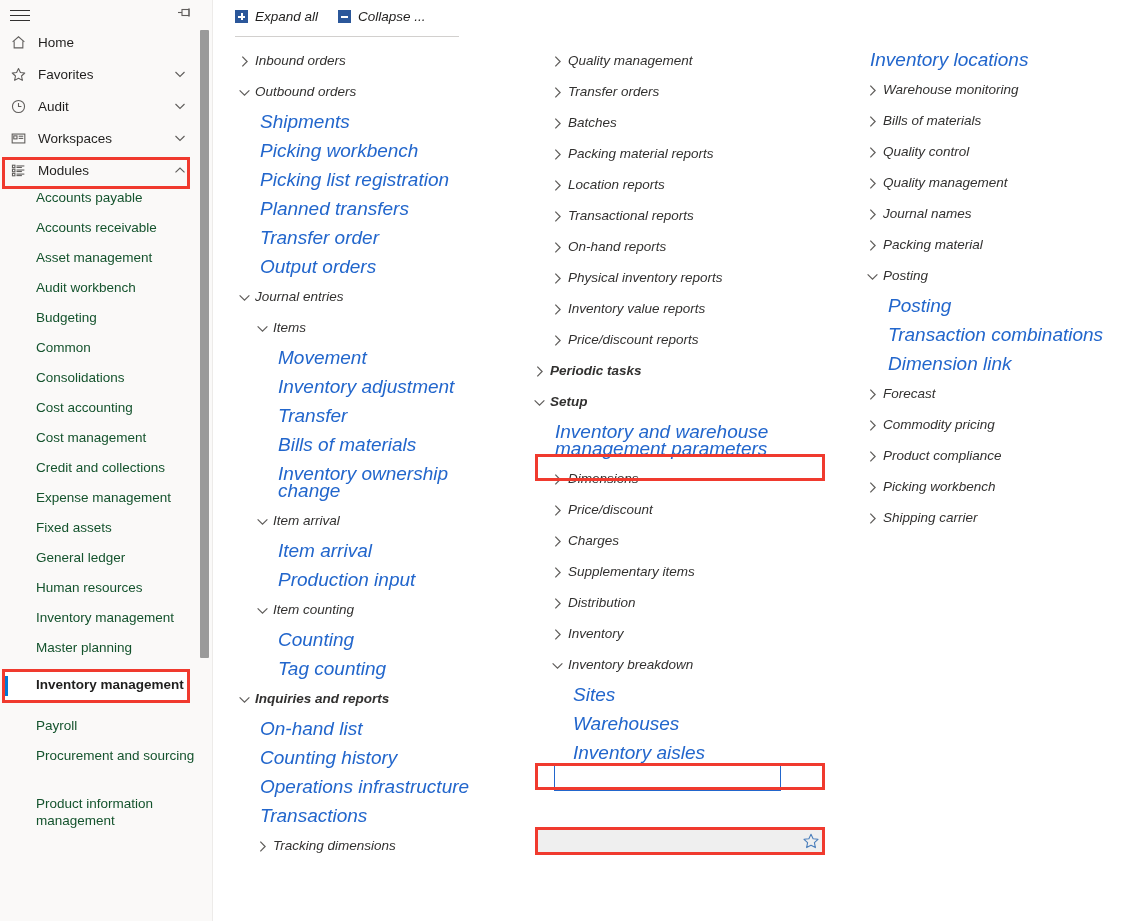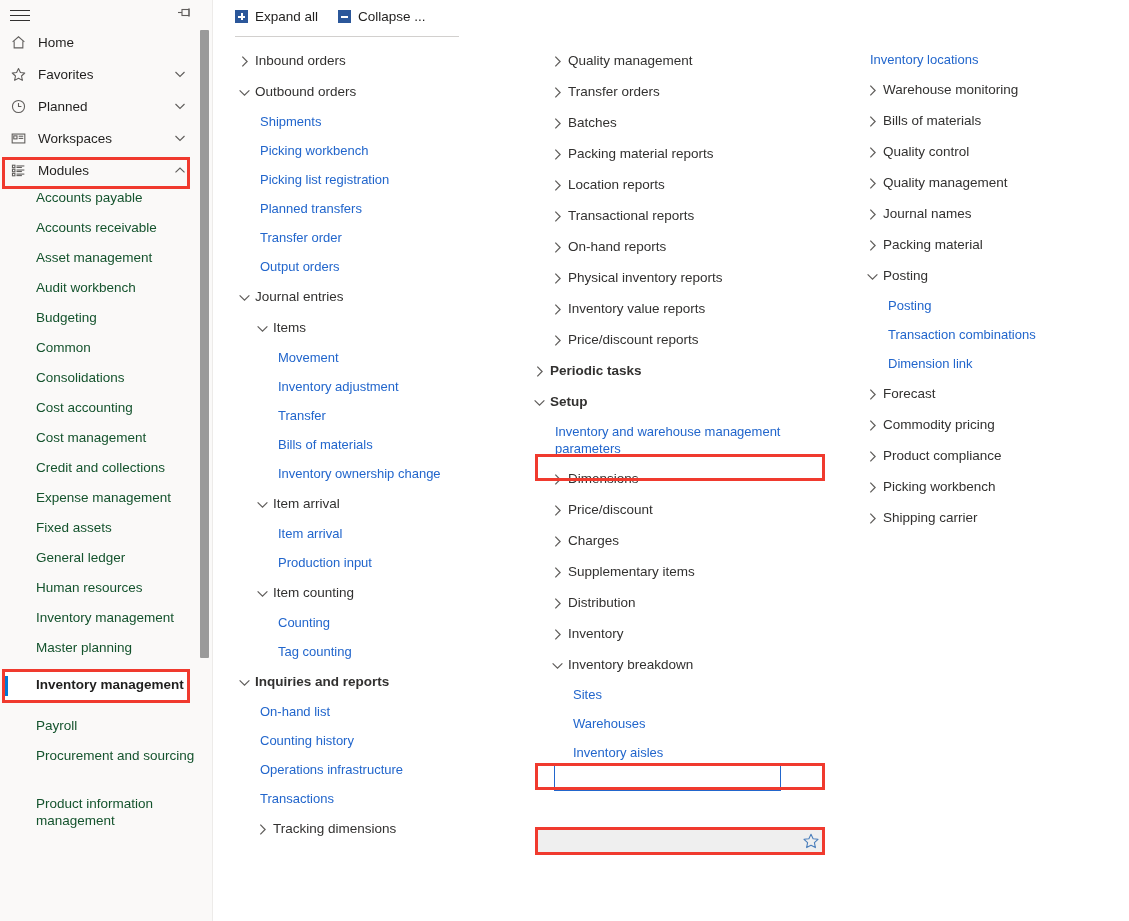--- a/index.html
+++ b/index.html
@@ -138,20 +138,21 @@
     cursor: pointer;
     z-index: 40;
   }
 
   
   #panel {
     position: absolute;
     left: 213px; top: 0;
     width: 916px; height: 921px;
     background: #ffffff;
+    font-style: italic;
   }
 
   
   #toolbar {
     position: absolute;
     left: 22px; top: 9px;
     display: flex;
     align-items: center;
     gap: 20px;
     font-size: 13.5px;
@@ -217,21 +218,21 @@
   .grp .chv {
     width: 18px; flex: none;
     color: #605e5c;
     display: flex; align-items: flex-start; justify-content: center;
     padding-top: 2px;
   }
   .grp .gtxt { padding-left: 2px; }
 
   
   .lnk {
-    font-size: 13px;
+    font-size: 19px;
     color: #2266cc;
     line-height: 17px;
     padding: 6px 0 6px 25px;
     display: block;
     cursor: pointer;
   }
   .lnk.ind2 { padding-left: 43px; }
 
   .grp.ind1 { padding-left: 18px; }
   .grp.ind0 { padding-left: 0px; }
@@ -309,21 +310,21 @@
             </svg>
           </span>
         </div>
         <div class="side-item">
           <span class="ic">
             <svg width="17" height="17" viewBox="0 0 18 18" fill="none" stroke="#605e5c" stroke-width="1.15">
               <circle cx="9" cy="9" r="6.4"></circle>
               <path d="M9 5.2V9h3.1"></path>
             </svg>
           </span>
-          <span class="lbl">Planned</span>
+          <span class="lbl">Audit</span>
           <span class="chev">
             <svg width="12" height="12" viewBox="0 0 12 12" fill="none" stroke="#605e5c" stroke-width="1.15">
               <path d="M1.5,4 L6,8.4 L10.5,4"></path>
             </svg>
           </span>
         </div>
         <div class="side-item">
           <span class="ic">
             <svg width="17" height="17" viewBox="0 0 18 18" fill="none" stroke="#605e5c" stroke-width="1.15">
               <rect x="2.3" y="4.3" width="13.4" height="9.4"></rect>

